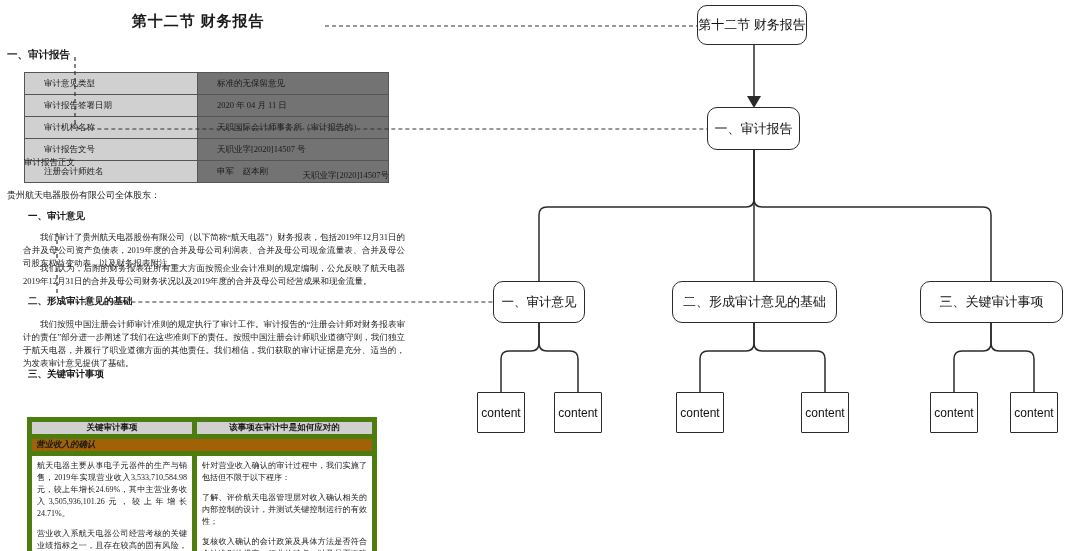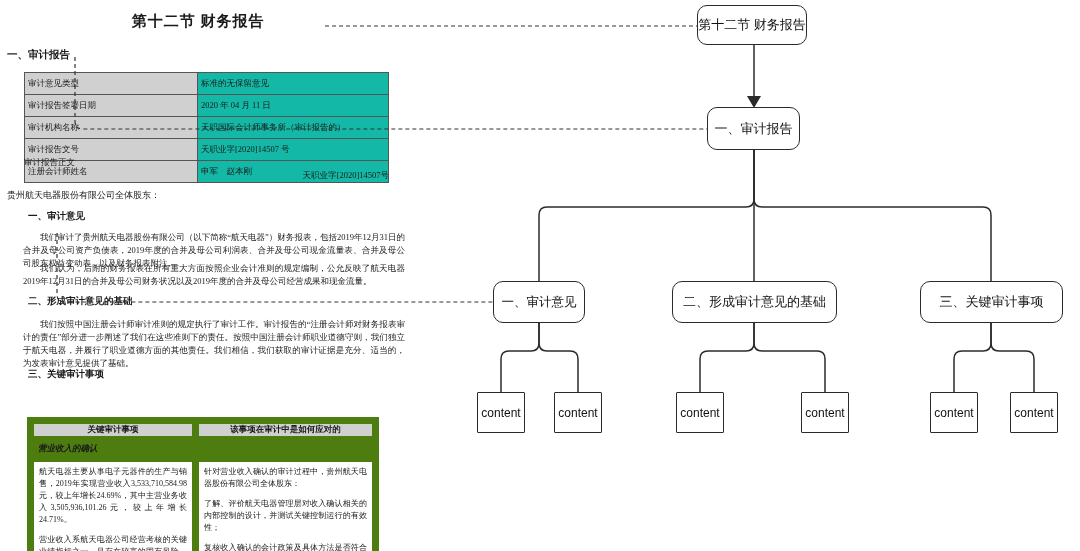--- a/index.html
+++ b/index.html
@@ -13,36 +13,36 @@
   .tree-line { fill:none; stroke:#2b2b2b; stroke-width:1.5; }
   .dash-line { fill:none; stroke:#333; stroke-width:1.2; stroke-dasharray:4 3; }
   .arrow-head { fill:#2b2b2b; stroke:none; }
   
   .doc { position:absolute; left:0; top:0; width:400px; height:551px; z-index:1; }
   .doc-title { position:absolute; left:0; top:12px; width:396px; text-align:center;
     font-size:15px; font-weight:bold; letter-spacing:1px; }
   .h1 { position:absolute; left:7px; top:48px; font-size:10.5px; font-weight:bold; }
   table.info-table { position:absolute; left:24px; top:72px; width:365px;
     border-collapse:collapse; font-size:8.5px; }
-  table.info-table td { border:1px solid #555; height:22px; padding:0 3px; white-space:nowrap; }
+  table.info-table td { border:1px solid #555; height:22px; padding:0 19px; white-space:nowrap; }
   table.info-table td.lbl { background:#d0d0d0; width:173px; }
-  table.info-table td.val { background:#14b8a6; }
+  table.info-table td.val { background:#737373; }
   .caption { position:absolute; left:24px; top:157px; width:365px; text-align:left; font-size:8.5px; }
   .report-no { position:absolute; left:24px; top:170px; width:365px; text-align:right; font-size:8.5px; }
   .salutation { position:absolute; left:7px; top:189px; font-size:9px; }
   .sec-h { position:absolute; left:28px; font-size:9.5px; font-weight:bold; }
   .para { position:absolute; left:23px; width:382px; font-size:8.5px; line-height:13px;
     text-indent:17px; text-align:justify; }
   table.kam-table { position:absolute; left:27px; top:417px; width:345px;
     border-collapse:collapse; table-layout:fixed; }
-  table.kam-table th, table.kam-table td { border:7px solid #4d7c0f; }
+  table.kam-table th, table.kam-table td { border:5px solid #4d7c0f; }
   table.kam-table th { background:#d0d0d0; font-size:8.5px; font-weight:bold;
     height:15px; text-align:center; }
   th.kam-col1 { width:165px; } th.kam-col2 { width:180px; }
-  td.kam-sub { background:#4d7c0f; font-size:8.5px; font-weight:bold; font-style:italic;
+  td.kam-sub { background:#a16207; font-size:8.5px; font-weight:bold; font-style:italic;
     height:16px; padding:0 4px; }
   td.kam-cell { vertical-align:top; font-size:8px; line-height:12px; padding:4px 5px;
     text-align:justify; background:#fff; }
   td.kam-cell p { margin:0 0 8px 0; }
   td.kam-cell p:last-child { margin-bottom:0; }
   
   .node { position:absolute; z-index:3; background:#fff; border:1.5px solid #2b2b2b;
     border-radius:10px; display:flex; align-items:center; justify-content:center;
     font-family:"Liberation Sans","DejaVu Sans",sans-serif; font-size:13px; color:#111;
     white-space:nowrap; }
@@ -137,21 +137,21 @@
         </tr>
         <tr>
           <td class="kam-sub" colspan="2">营业收入的确认</td>
         </tr>
         <tr>
           <td class="kam-cell">
             <p>航天电器主要从事电子元器件的生产与销售，2019年实现营业收入3,533,710,584.98元，较上年增长24.69%，其中主营业务收入3,505,936,101.26元，较上年增长24.71%。</p>
             <p>营业收入系航天电器公司经营考核的关键业绩指标之一，且存在较高的固有风险，因此我们将航天电器收入确认作为关键审计事项。</p>
           </td>
           <td class="kam-cell">
-            <p>针对营业收入确认的审计过程中，贵州航天电器股份有限公司全体股东：</p>
+            <p>针对营业收入确认的审计过程中，我们实施了包括但不限于以下程序：</p>
             <p>了解、评价航天电器管理层对收入确认相关的内部控制的设计，并测试关键控制运行的有效性；</p>
             <p>复核收入确认的会计政策及具体方法是否符合会计准则的规定、行业的特点，以及是否正确且一贯地运用；</p>
           </td>
         </tr>
       </tbody>
     </table>
   </div>
 
   <div class="node n-root">第十二节 财务报告</div>
   <div class="node n-l2">一、审计报告</div>

